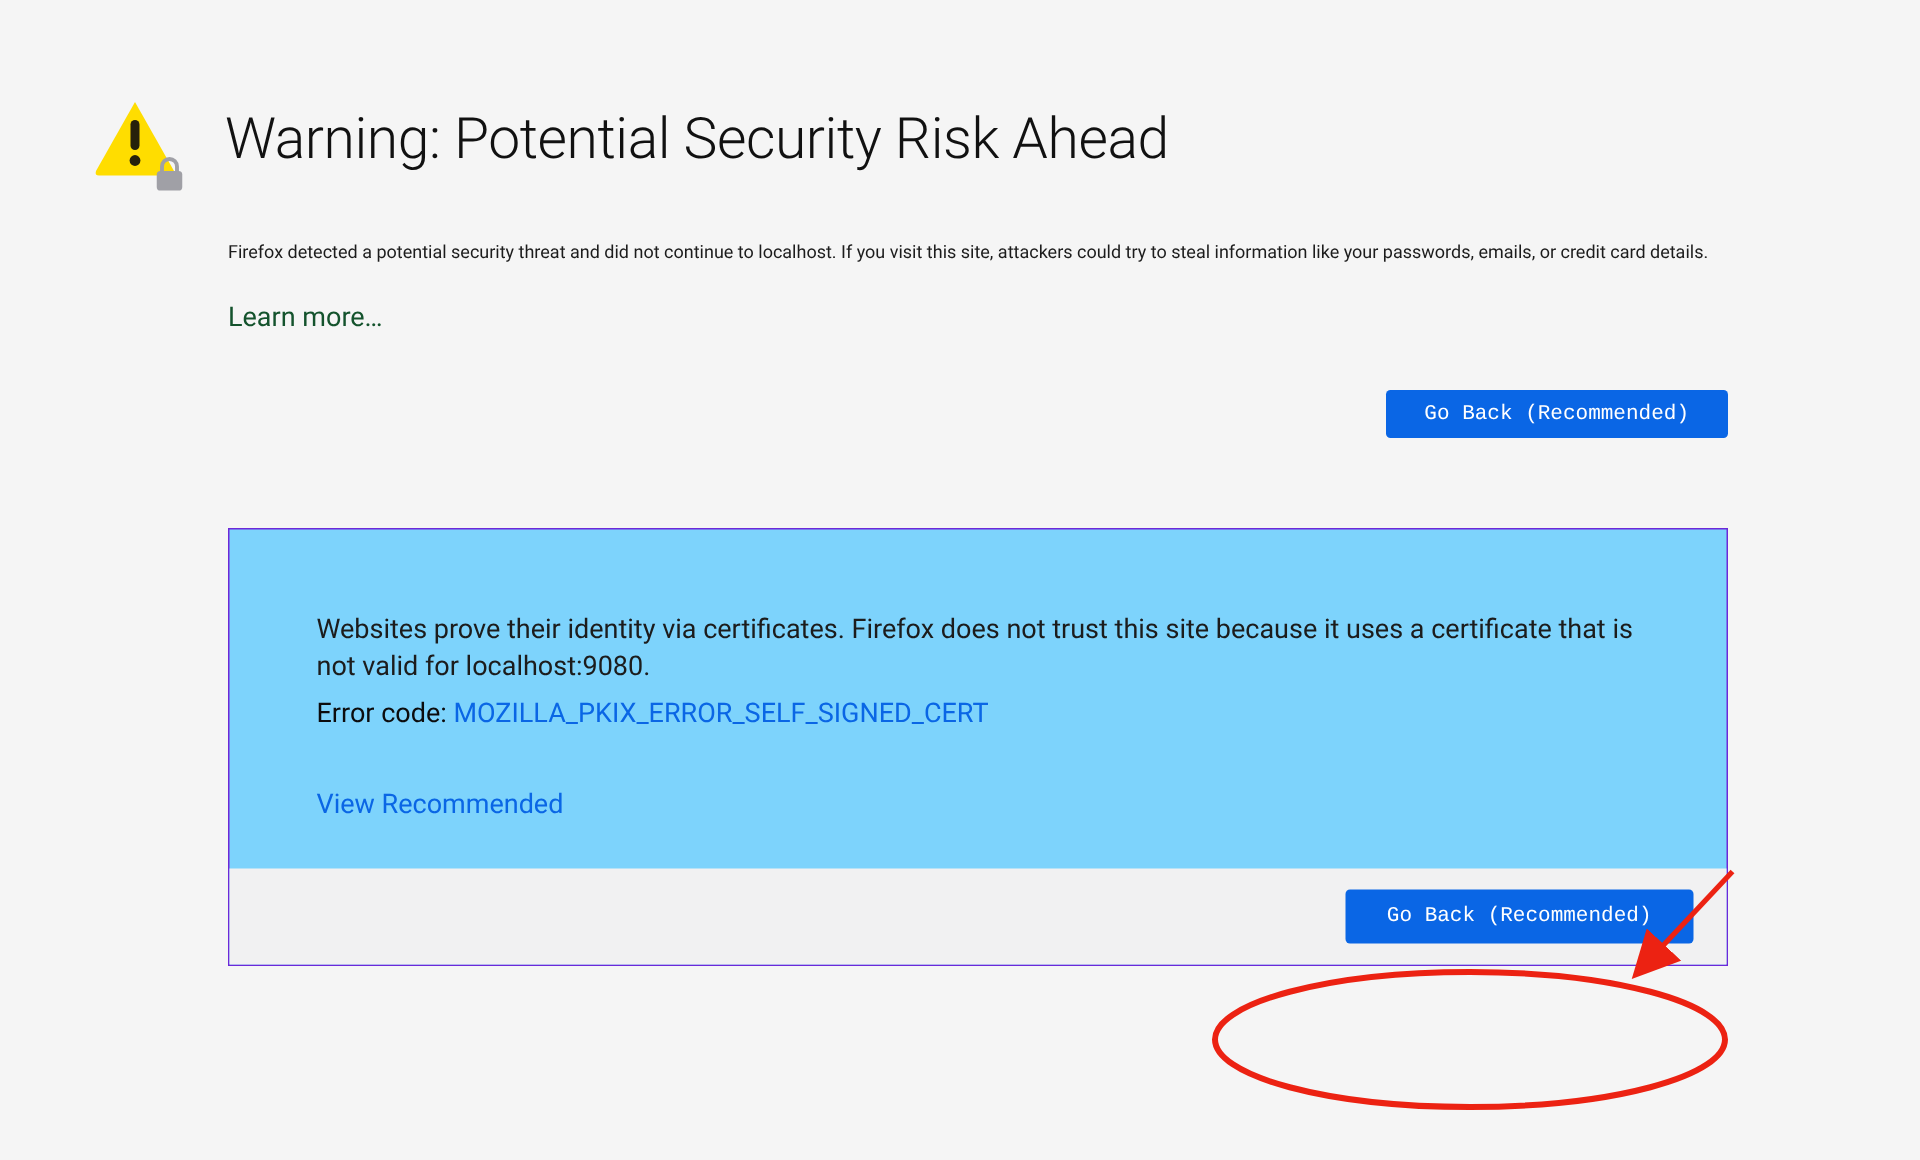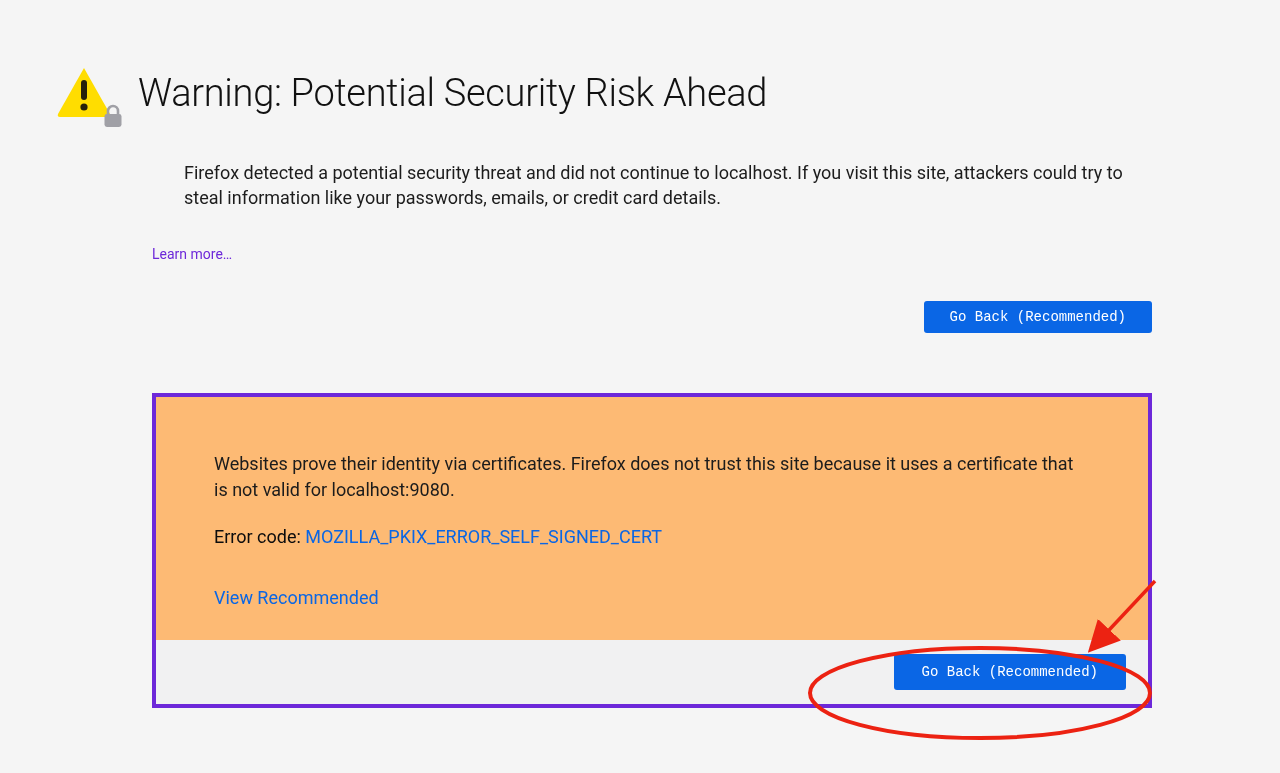--- a/index.html
+++ b/index.html
@@ -15,21 +15,22 @@
       overflow: hidden;
       color: #0c0c0d;
       position: relative;
     }
     .container {
       padding: 66px 120px 40px 56px;
     }
     .header-row {
       display: flex;
       align-items: flex-start;
-      gap: 20px;
+      gap: 32px;
+      text-align: right;
     }
     .icon-stack {
       position: relative;
       width: 62px;
       flex-shrink: 0;
     }
     .triangle-icon {
       width: 56px;
       height: 52px;
     }
@@ -47,30 +48,29 @@
       color: #111;
       margin-top: 6px;
       letter-spacing: -0.3px;
     }
     .body-block {
       margin-left: 96px;
       margin-top: 38px;
       max-width: 1000px;
     }
     .lead-text {
-      font-size: 18px;
+      font-size: 12px;
       line-height: 1.4;
       color: #1c1c1c;
-      margin-left: 32px;
     }
     .learn-more {
       display: inline-block;
-      margin-top: 36px;
-      font-size: 14px;
-      color: #6d28d9;
+      margin-top: 24px;
+      font-size: 18px;
+      color: #14532d;
       cursor: pointer;
     }
     .btn-row {
       display: flex;
       justify-content: flex-end;
       gap: 14px;
       margin-top: 38px;
     }
     .btn {
       font-size: 14px;
@@ -83,33 +83,33 @@
     .btn-primary {
       background: #0a66e5;
       color: #fff;
     }
     .btn-secondary {
       background: #e1e1e2;
       color: #222;
     }
     .panel {
       margin-top: 60px;
-      border: 4px solid #6d28d9;
-      background: #fdba74;
+      border: 1px solid #6d28d9;
+      background: #7dd3fc;
     }
     .panel-body {
       padding: 54px 58px 32px 58px;
     }
     .panel-text {
       font-size: 18px;
       line-height: 1.4;
       color: #1c1c1c;
     }
     .error-line {
-      margin-top: 24px;
+      margin-top: 8px;
       font-size: 18px;
     }
     .error-code {
       color: #0a66e5;
       cursor: pointer;
     }
     .view-cert {
       display: inline-block;
       margin-top: 40px;
       font-size: 18px;

